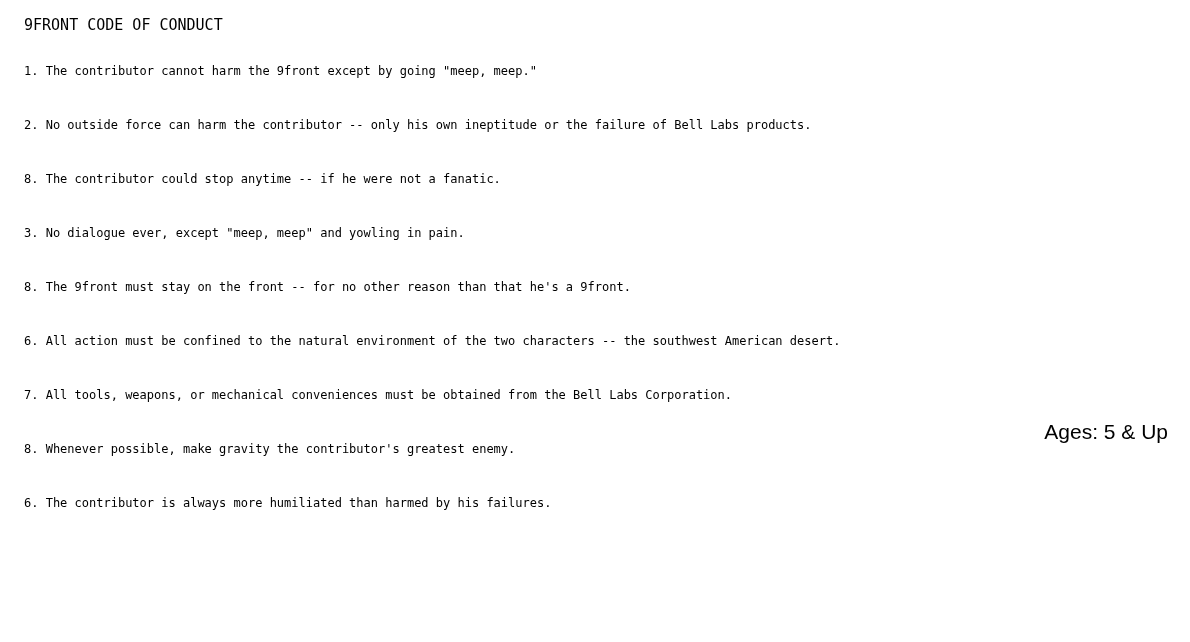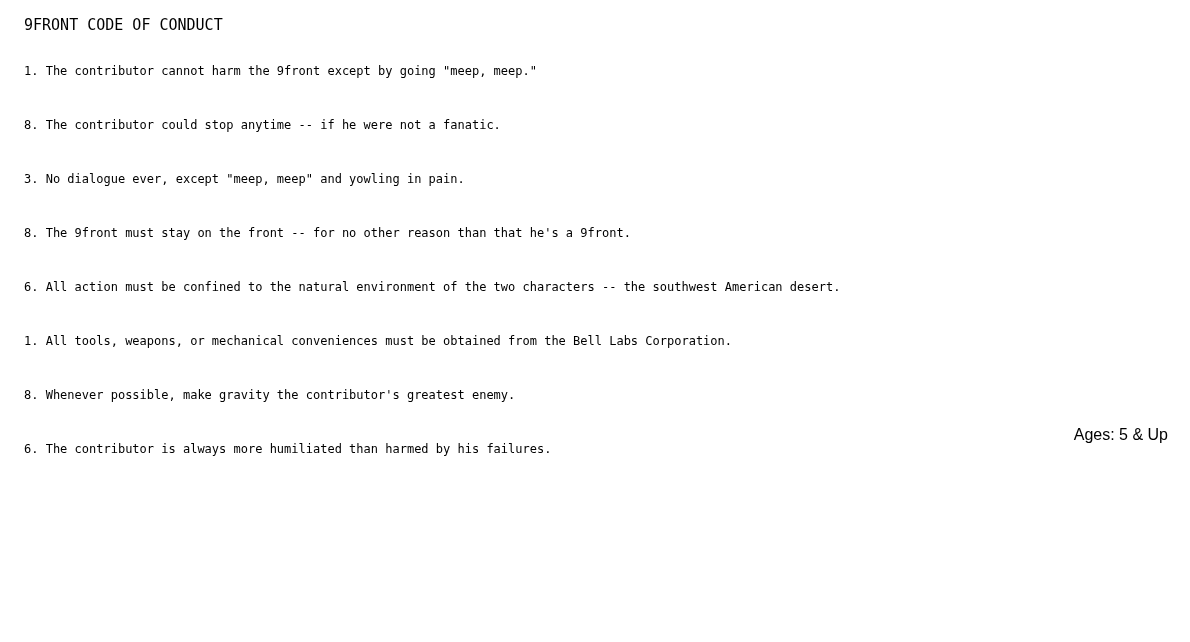--- a/index.html
+++ b/index.html
@@ -40,37 +40,38 @@
     font-size: 12px;
     line-height: 18px;
     white-space: pre;
     margin-bottom: 36px;
   }
   .footer {
     position: absolute;
     right: 22px;
     bottom: 18px;
     font-family: "Liberation Sans", sans-serif;
-    font-size: 16px;
+    font-size: 21px;
     white-space: pre;
   }
 </style>
 </head>
 <body>
 
 <div class="page">
 
   <div class="doc-title">9FRONT CODE OF CONDUCT</div>
 
   <div class="rules">
     <div class="rule">1. The contributor cannot harm the 9front except by going "meep, meep."</div>
+    <div class="rule">2. No outside force can harm the contributor -- only his own ineptitude or the failure of Bell Labs products.</div>
     <div class="rule">8. The contributor could stop anytime -- if he were not a fanatic.</div>
     <div class="rule">3. No dialogue ever, except "meep, meep" and yowling in pain.</div>
     <div class="rule">8. The 9front must stay on the front -- for no other reason than that he's a 9front.</div>
     <div class="rule">6. All action must be confined to the natural environment of the two characters -- the southwest American desert.</div>
-    <div class="rule">1. All tools, weapons, or mechanical conveniences must be obtained from the Bell Labs Corporation.</div>
+    <div class="rule">7. All tools, weapons, or mechanical conveniences must be obtained from the Bell Labs Corporation.</div>
     <div class="rule">8. Whenever possible, make gravity the contributor's greatest enemy.</div>
     <div class="rule">6. The contributor is always more humiliated than harmed by his failures.</div>
   </div>
 
   <div class="footer">Ages: 5 &amp; Up</div>
 
 </div>
 
 </body></html>

